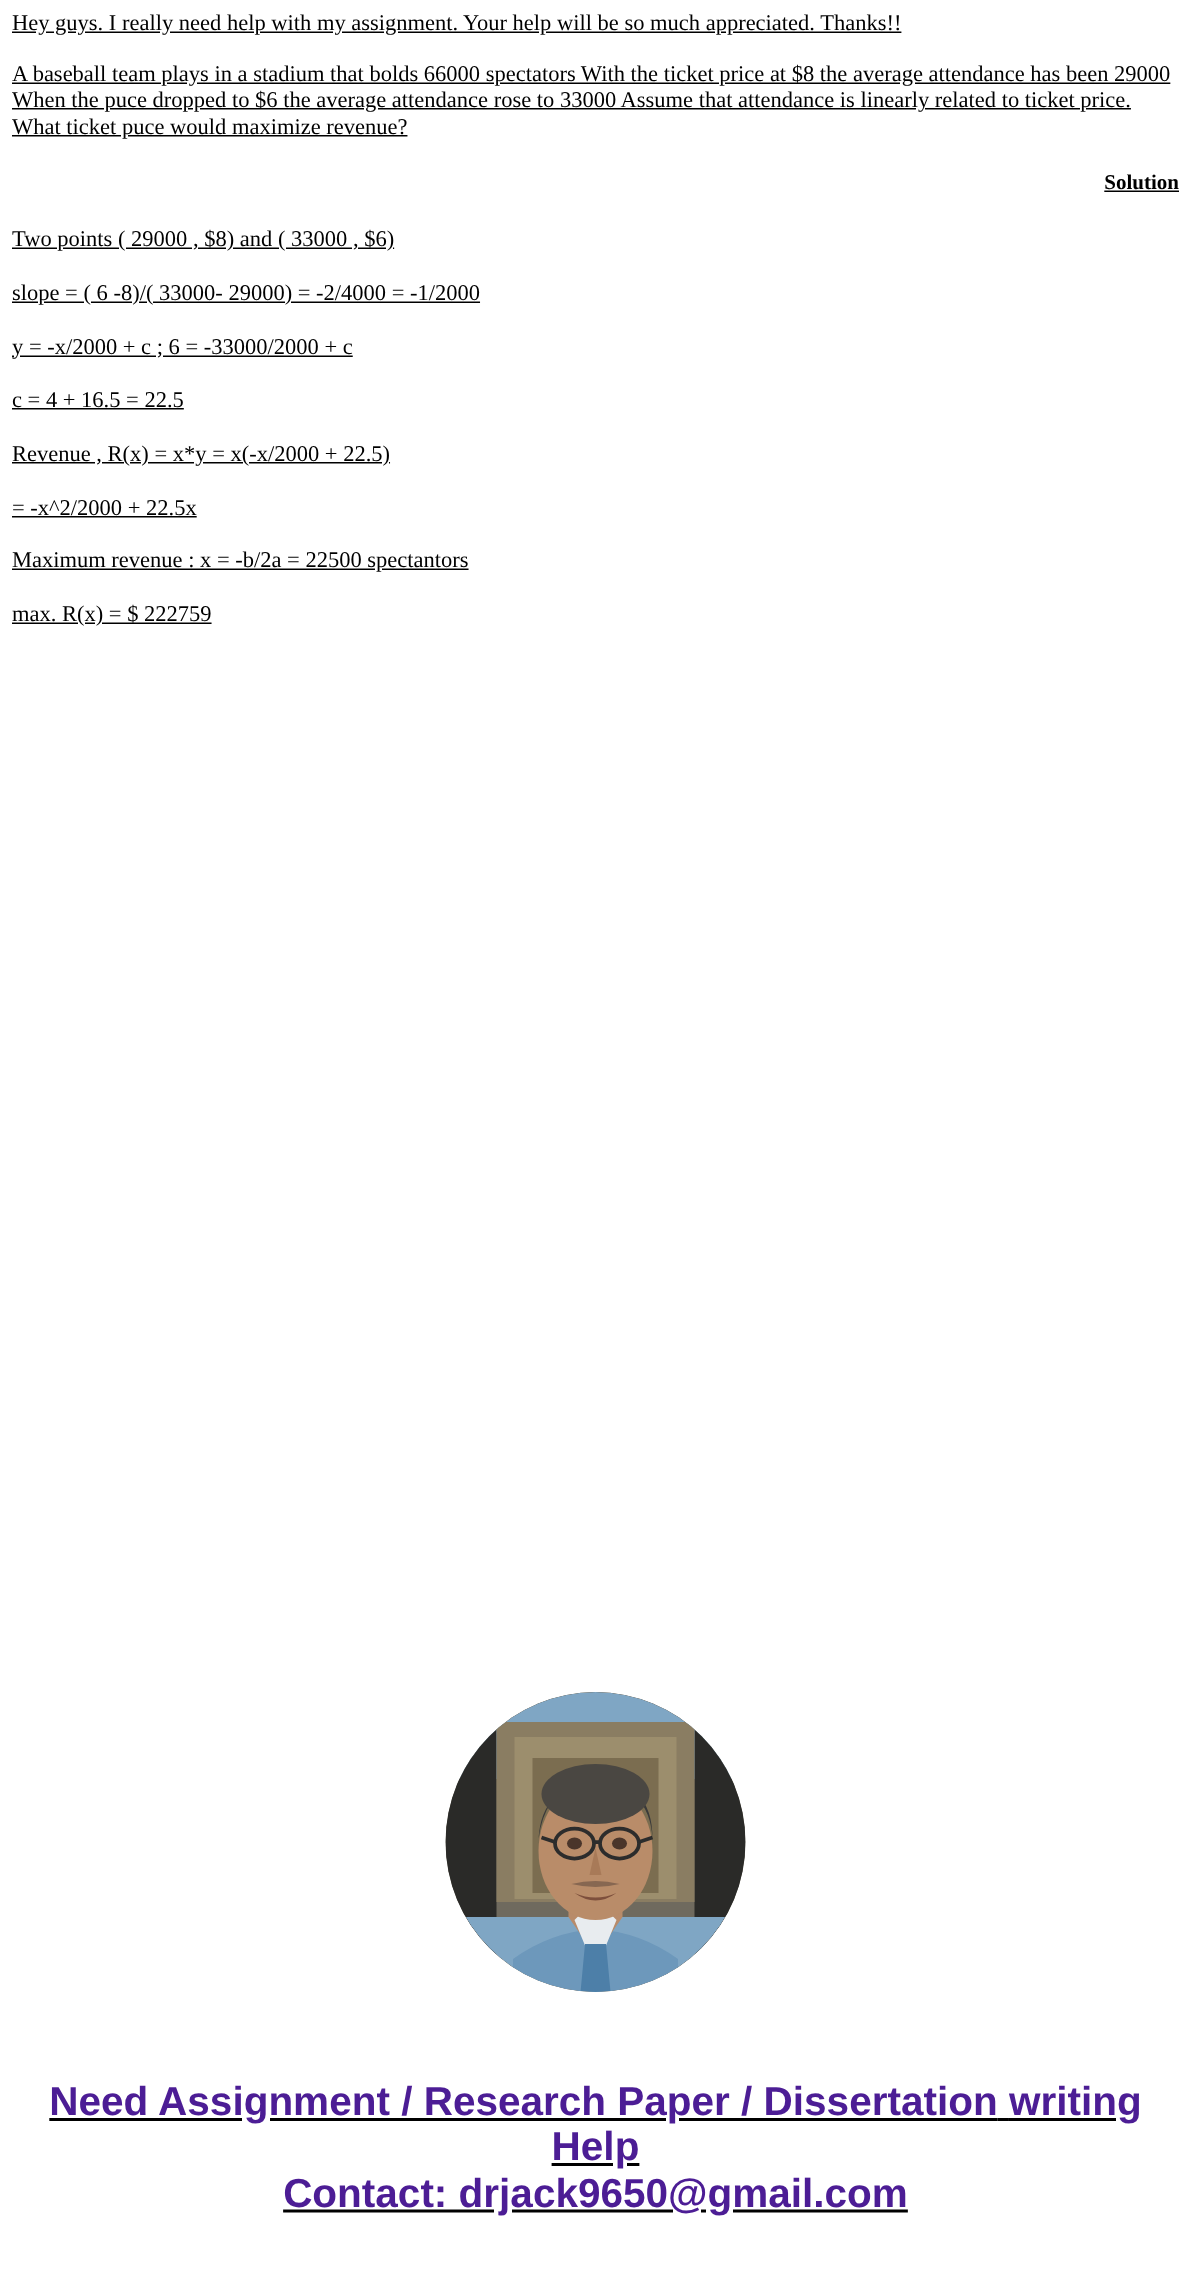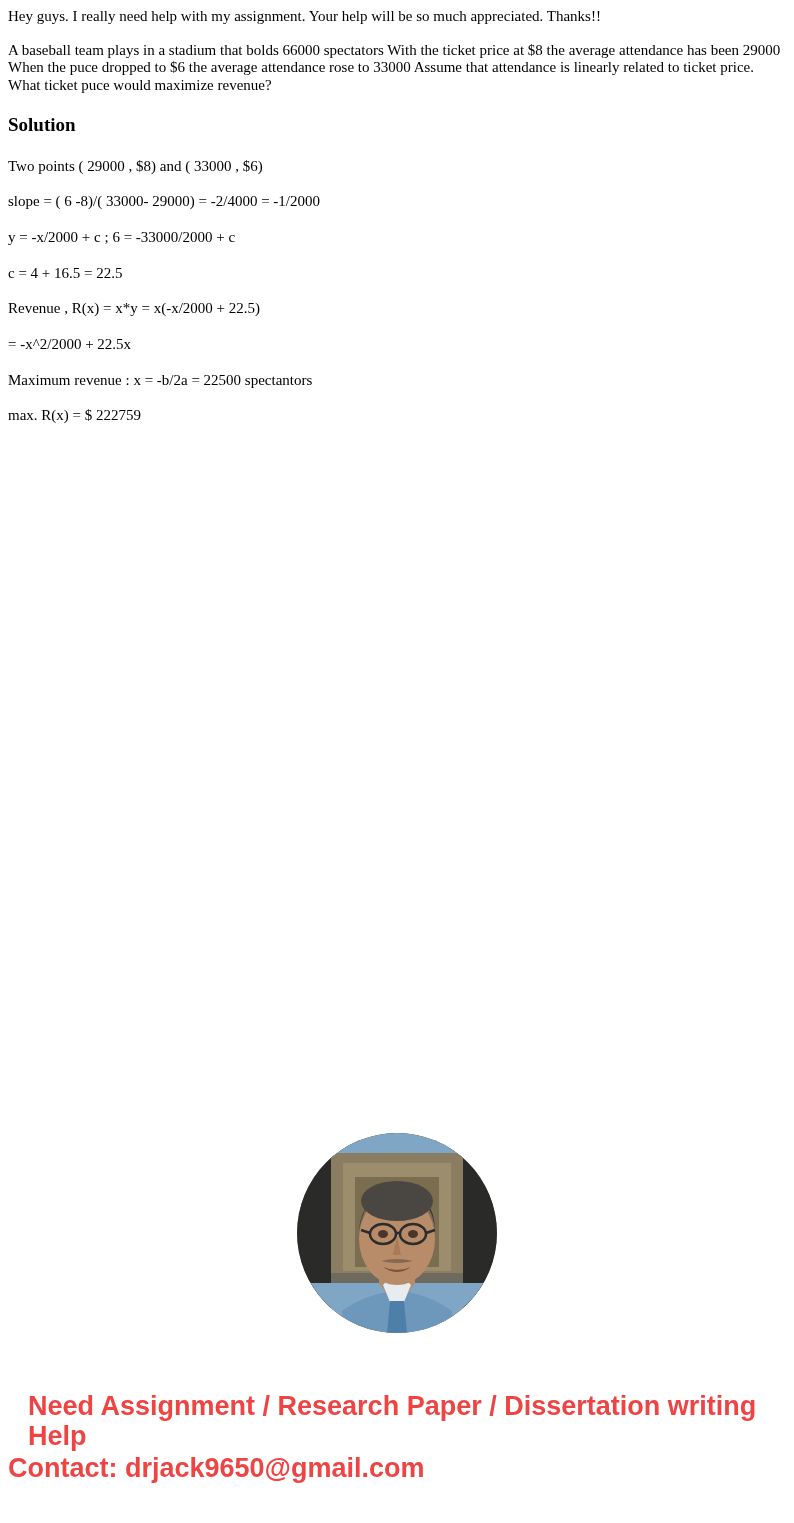--- a/index.html
+++ b/index.html
@@ -11,39 +11,41 @@
     width: 794px;
     min-height: 1523px;
     font-family: "Liberation Serif", serif;
     color: #000000;
     position: relative;
   }
   .page {
     padding: 8px 8px 0 8px;
     box-sizing: border-box;
     width: 794px;
+    text-decoration: underline;
   }
   p.text {
     font-size: 15px;
     line-height: 1.18;
     margin: 0 0 17px 0;
     text-align: left;
   }
   p.intro {
     margin-bottom: 16px;
   }
   p.problem {
     margin-bottom: 20px;
   }
   h2.solution {
     font-family: "Liberation Serif", serif;
-    font-size: 19px;
+    font-size: 14px;
     font-weight: bold;
     margin: 0 0 22px 0;
     line-height: 1.1;
+    text-align: right;
   }
   .steps p {
     font-size: 15px;
     line-height: 1.18;
     margin: 0 0 18px 0;
   }
   .spacer {
     height: 690px;
   }
   .photo-wrap {
@@ -58,24 +60,24 @@
     border-radius: 50%;
     overflow: hidden;
     position: relative;
     background: #6a6a62;
   }
   .photo svg {
     display: block;
   }
   .footer {
     margin-top: 58px;
-    text-align: left;
+    text-align: center;
     font-family: "Liberation Sans", sans-serif;
     font-weight: bold;
-    color: #ef4444;
+    color: #4c1d95;
   }
   .footer .line1 {
     font-size: 27px;
     line-height: 1.12;
     padding: 0 20px;
   }
   .footer .line2 {
     font-size: 27px;
     line-height: 1.12;
     margin-top: 1px;

